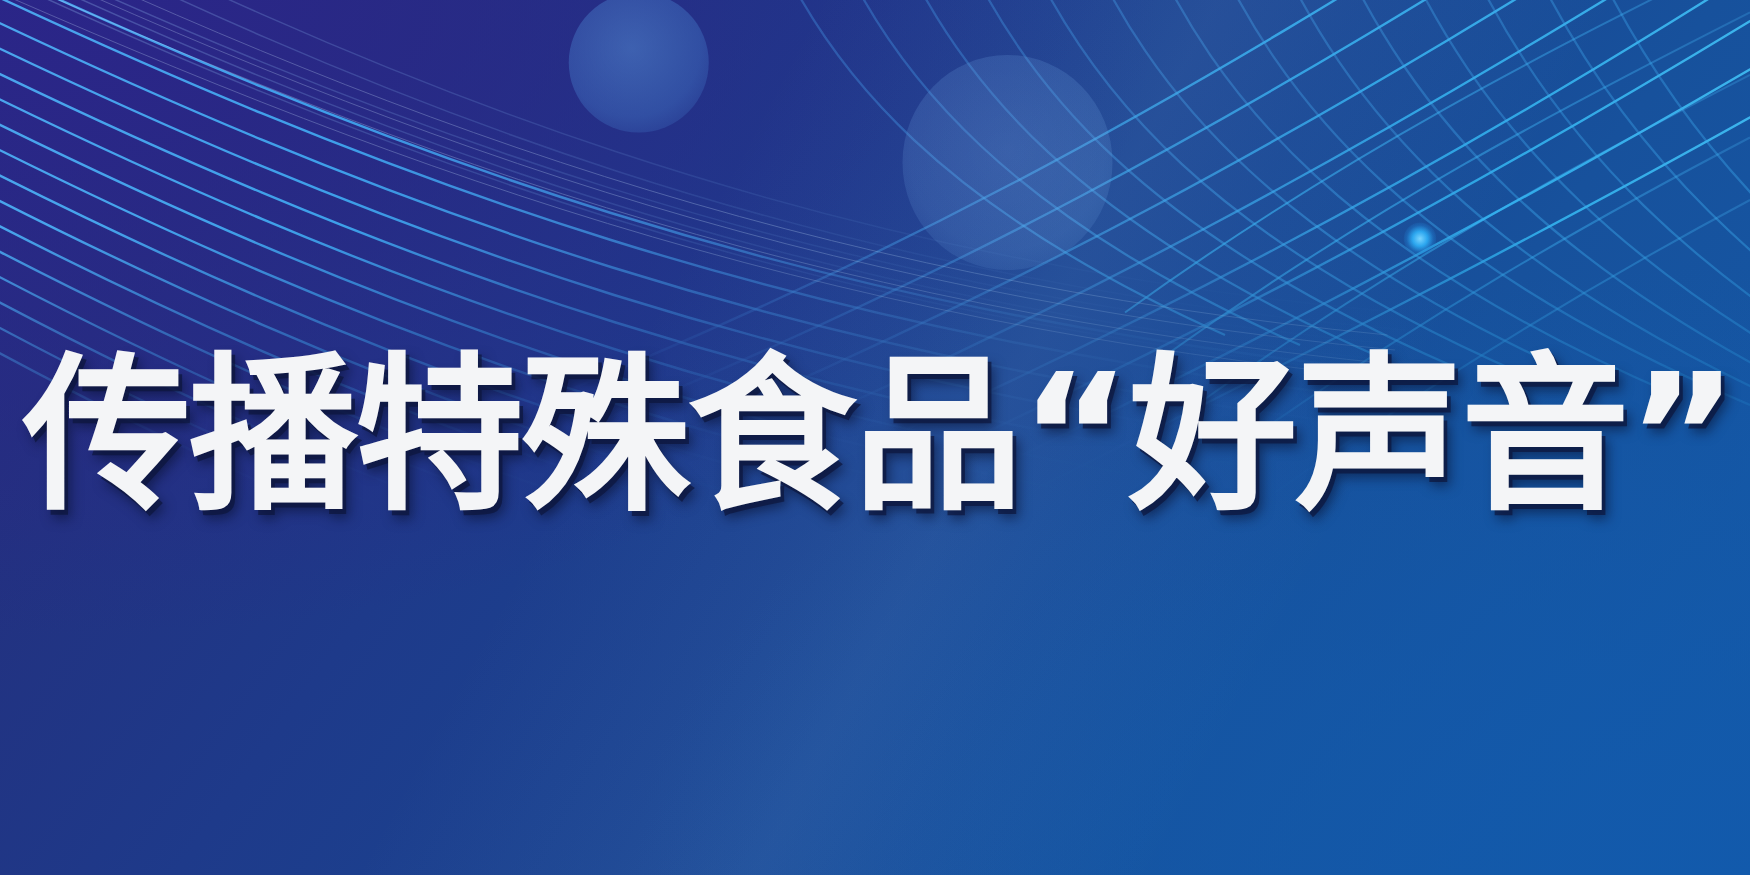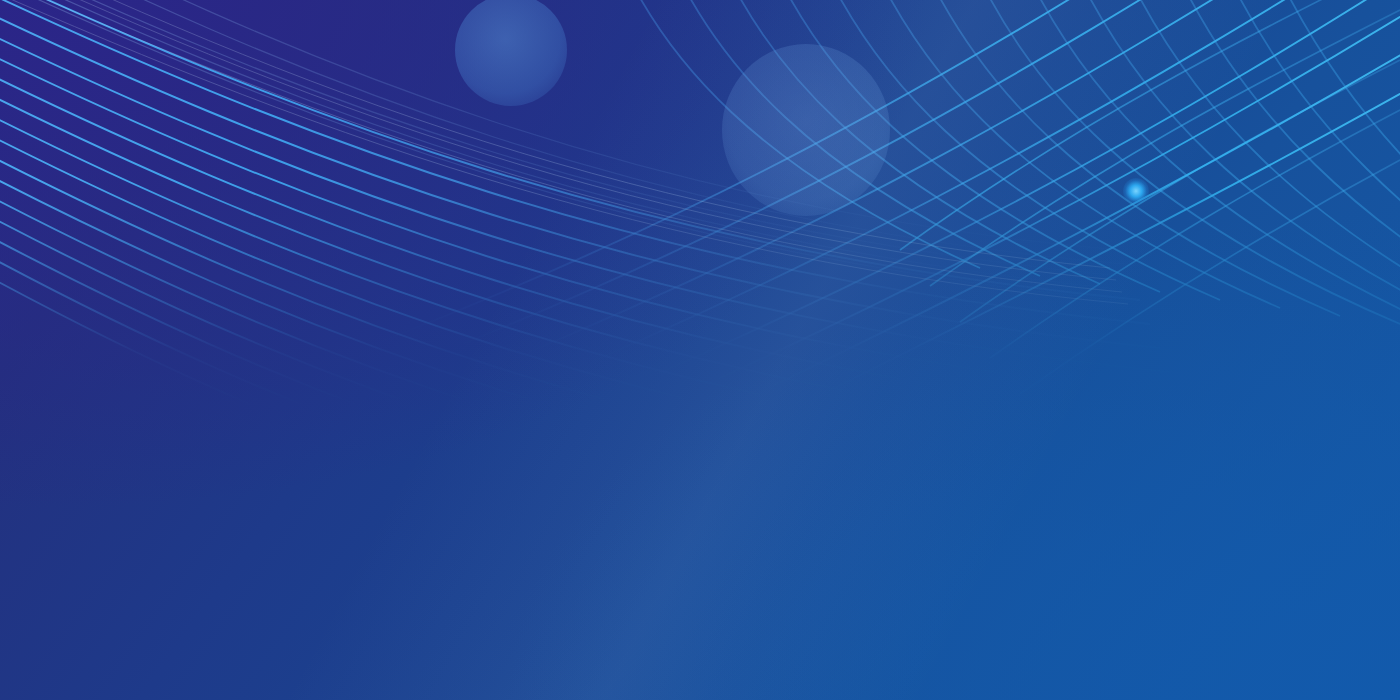--- a/index.html
+++ b/index.html
@@ -194,14 +194,17 @@
     </g>
   </svg>
 
   <span class="soft-circle c1"></span>
   <span class="soft-circle c2"></span>
 
   <span class="glow-dot" style="left:1123px;top:178px;"></span>
 
   <span class="sheen"></span>
 
+  <div class="headline-wrap">
+    <h1 class="headline" style="font-size: 135px;">传播特殊食品“好声音”</h1>
+  </div>
 
 </div>
 
 </body></html>

